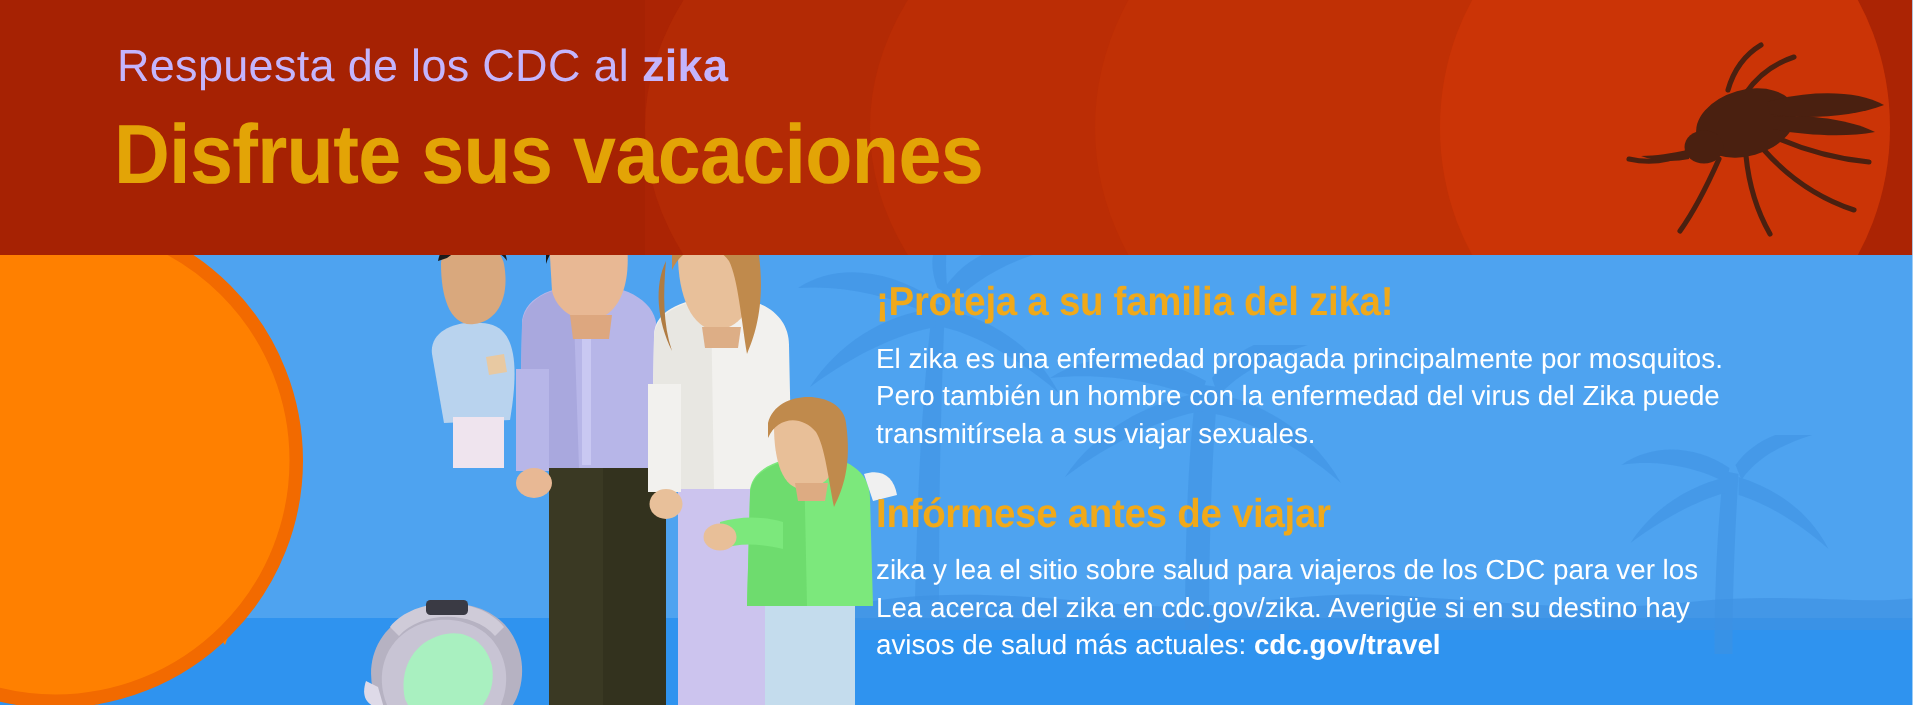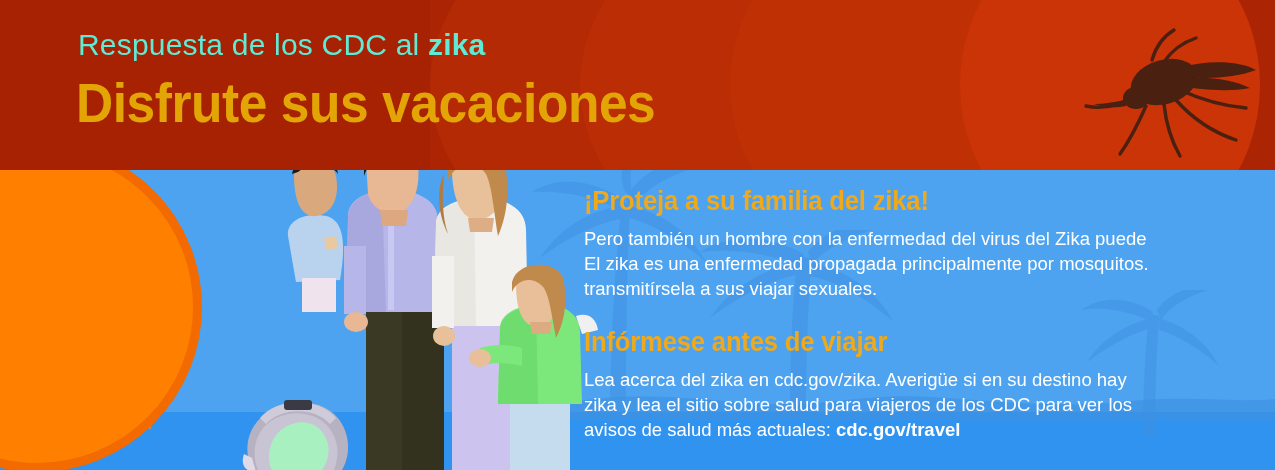--- a/index.html
+++ b/index.html
@@ -35,21 +35,21 @@
   .hdr-left-shade {
     position: absolute;
     left: 0; top: 0;
     width: 430px; height: 170px;
     background: #a62203;
   }
   .title-sub {
     position: absolute;
     left: 78px; top: 28px;
     font-size: 30px;
-    color: #5eead4;
+    color: #c4b5fd;
     letter-spacing: 0.2px;
     white-space: nowrap;
     font-weight: 400;
   }
   .title-sub b { font-weight: 700; }
   .title-main {
     position: absolute;
     left: 76px; top: 70px;
     font-size: 56px;
     font-weight: 700;
@@ -263,26 +263,26 @@
       <path d="M32 74 C28 56 36 38 54 32 C72 26 86 36 90 52 C92 64 88 72 84 78 L34 78 Z" fill="#a9f0c0"></path>
       <path d="M22 26 C38 6 80 4 98 26 L92 32 C76 14 42 16 28 32 Z" fill="#cfcbd8"></path>
       <rect x="46" y="8" width="28" height="10" rx="3" fill="#3a3a44"></rect>
       <path d="M6 62 C2 74 8 80 18 80 L14 66 Z" fill="#dedae8"></path>
     </svg>
   </div>
 
   <div class="panel" style="top:186px">
     <div class="sec-head">¡Proteja a su familia del zika!</div>
     <div class="sec-body">
+      <div>El zika es una enfermedad propagada principalmente por mosquitos.</div>
       <div>Pero también un hombre con la enfermedad del virus del Zika puede</div>
-      <div>El zika es una enfermedad propagada principalmente por mosquitos.</div>
       <div>transmitírsela a sus viajar sexuales.</div>
     </div>
 
     <div class="sec-head sec2">Infórmese antes de viajar</div>
     <div class="sec-body">
+      <div>zika y lea el sitio sobre salud para viajeros de los CDC para ver los</div>
       <div>Lea acerca del zika en cdc.gov/zika. Averigüe si en su destino hay</div>
-      <div>zika y lea el sitio sobre salud para viajeros de los CDC para ver los</div>
       <div><span>avisos de salud más actuales: </span><b>cdc.gov/travel</b></div>
     </div>
   </div>
 
 </div>
 
 </body></html>

